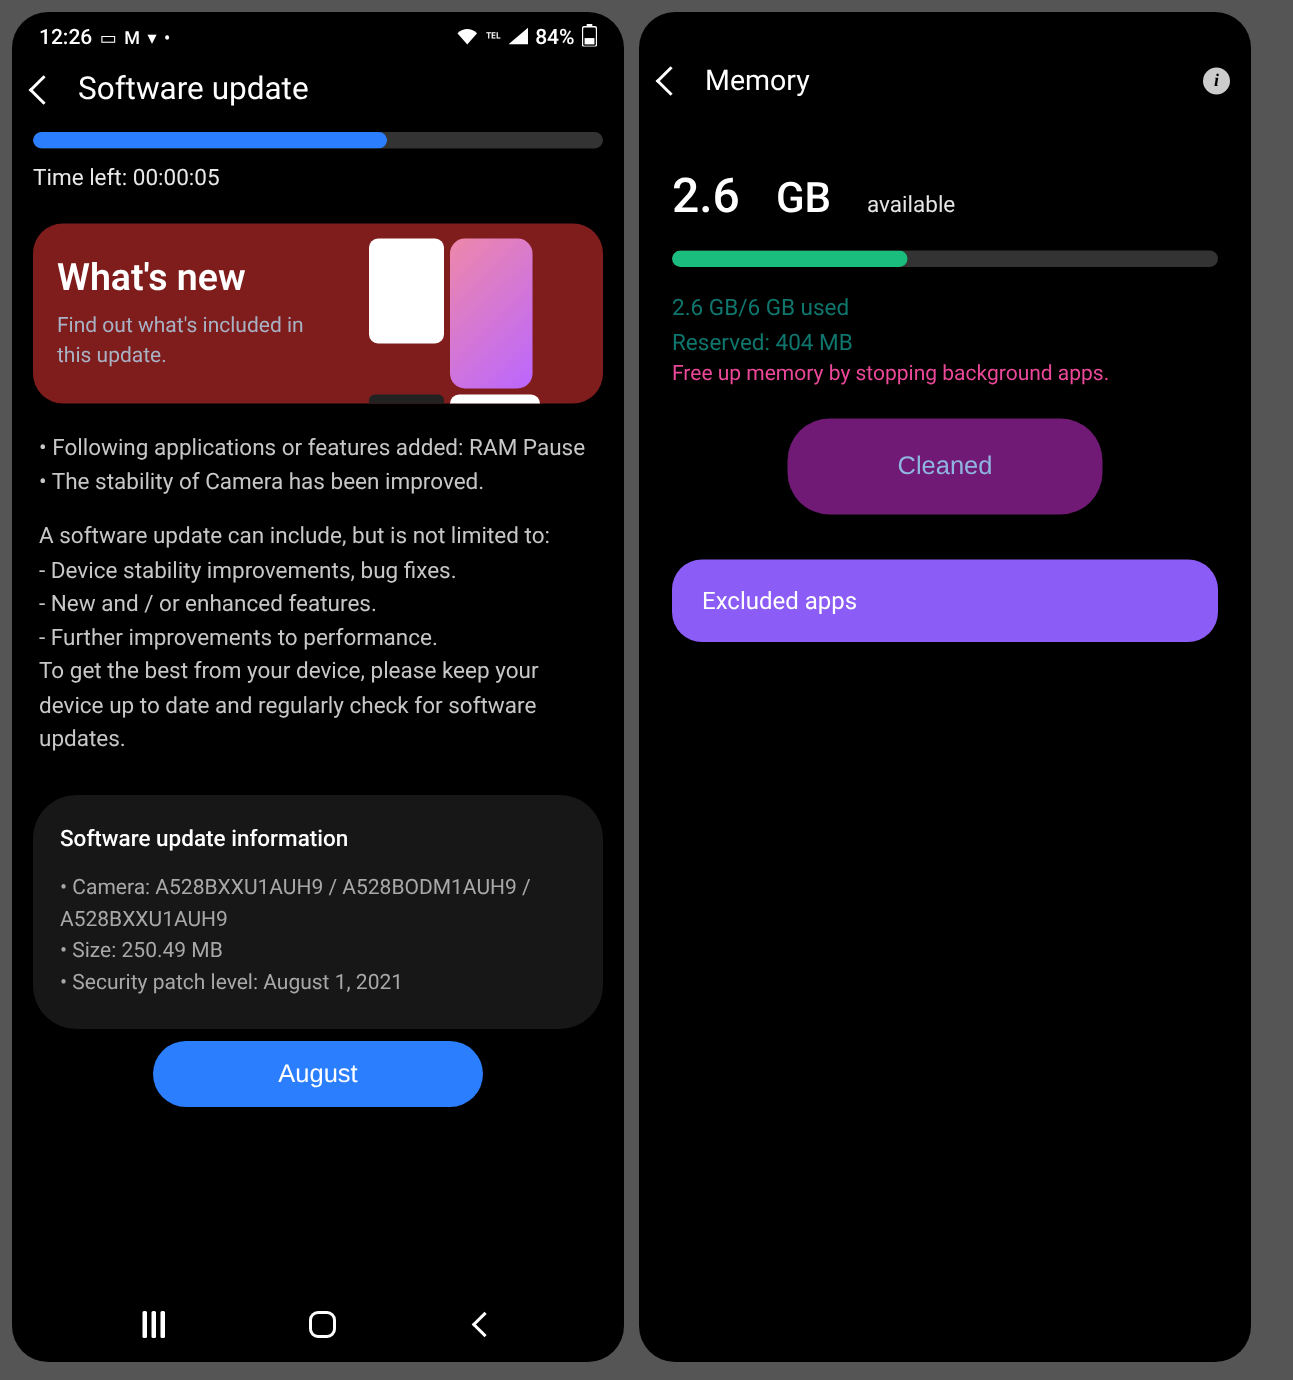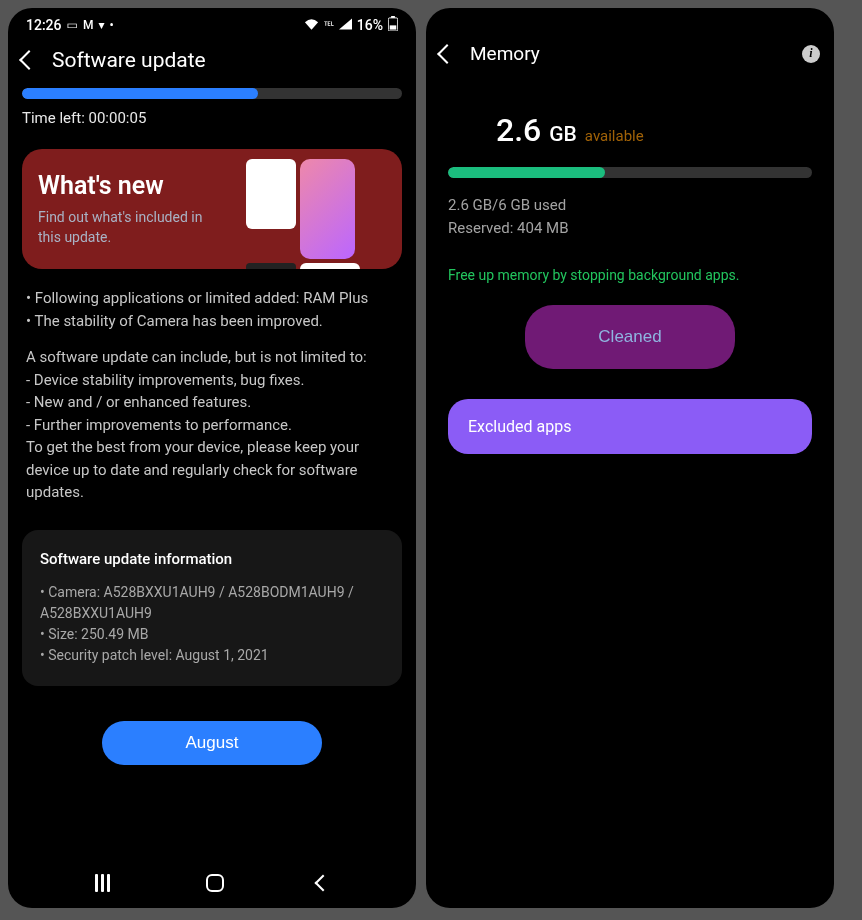--- a/index.html
+++ b/index.html
@@ -91,23 +91,23 @@
 }
 .d1 { width: 50px; height: 70px; }
 .d2 { width: 55px; height: 100px; background: linear-gradient(135deg,#e8a,#b6f); border-radius: 10px; }
 .d3 { width: 50px; height: 45px; background:#222; border-radius:4px; display:flex;align-items:center;justify-content:center;}
 .d3::after{content:"";width:30px;height:30px;background:#ca8;border-radius:3px;}
 .d4 { width: 60px; height: 40px; }
 .changelog { color: #c7c7c7; font-size: 15px; line-height: 1.5; padding: 10px 4px 26px; }
 .changelog p { margin-bottom: 0; }
 .info-card {
   background: #171717;
-  border-radius: 16px;
+  border-radius: 29px;
   padding: 20px 18px;
-  margin-bottom: 35px;
+  margin-bottom: 8px;
 }
 .info-card-title { font-size: 15px; font-weight: 500; margin-bottom: 14px; color: #fff;}
 .info-card-body { font-size: 14px; color: #a8a8a8; line-height: 1.5; }
 .pill-button {
   display: block;
   margin: 0 auto 10px;
   width: 220px;
   padding: 12px 0;
   border-radius: 28px;
   text-align: center;
@@ -127,25 +127,25 @@
 .nav-recents span{width:3px;height:18px;background:#fff;border-radius:1px;}
 .nav-home { width: 18px; height: 18px; border: 2px solid #fff; border-radius: 6px; }
 .nav-back {
   width: 12px; height: 12px;
   border-left: 2px solid #fff;
   border-bottom: 2px solid #fff;
   transform: rotate(45deg);
 }
 
 .memory-content { padding: 30px 22px 0; }
-.memory-headline { font-size: 32px; font-weight: 500; display: flex; align-items:baseline; gap: 8px; margin-bottom: 18px; margin-left: 48px;}
-.memory-headline .unit { font-size: 21px; }
-.memory-headline .avail { font-size: 15px; color: #a16207; font-weight:400;}
-.memory-details { font-size: 15px; color: #a3a3a3; line-height: 1.55; margin-bottom: 26px; }
-.memory-tip { font-size: 14px; color: #22c55e; margin-bottom: 22px; }
+.memory-headline { font-size: 32px; font-weight: 500; display: flex; align-items:baseline; gap: 24px; margin-bottom: 18px;}
+.memory-headline .unit { font-size: 28px; }
+.memory-headline .avail { font-size: 15px; color: #e5e5e5; font-weight:400;}
+.memory-details { font-size: 15px; color: #0f766e; line-height: 1.55; }
+.memory-tip { font-size: 14px; color: #ec4899; margin-bottom: 22px; }
 .excluded-row {
   background: #8b5cf6;
   border-radius: 20px;
   padding: 18px 20px;
   font-size: 16px;
   margin-top: 30px;
 }
 </style>
 </head>
 <body>
@@ -164,21 +164,21 @@
         <svg width="15" height="12" viewBox="0 0 16 12">
             <path d="M8 12 L1 4 Q8 -2 15 4 Z" fill="#fff"></path>
           </svg>
       </span>
       <span class="status-icon">℡</span>
       <span class="status-icon">
         <svg width="13" height="12" viewBox="0 0 14 12">
             <path d="M0 12 L14 12 L14 0 Z" fill="#fff"></path>
           </svg>
       </span>
-      <span>16%</span>
+      <span>84%</span>
       <span class="status-icon">
         <svg width="10" height="15" viewBox="0 0 10 16">
             <rect x="3" y="0" width="4" height="2" fill="#fff"></rect>
             <rect x="0" y="2" width="10" height="14" rx="1.5" fill="none" stroke="#fff" stroke-width="1"></rect>
             <rect x="1.5" y="10" width="7" height="4.5" fill="#fff"></rect>
           </svg>
       </span>
     </div>
   </div>
 
@@ -198,21 +198,21 @@
       <div class="whats-new-sub">Find out what's included in this update.</div>
       <div class="devices-graphic">
         <div class="device-mock d1"></div>
         <div class="device-mock d2"></div>
         <div class="device-mock d3"></div>
         <div class="device-mock d4"></div>
       </div>
     </div>
 
     <div class="changelog">
-      <p>• Following applications or limited added: RAM Plus</p>
+      <p>• Following applications or features added: RAM Pause</p>
       <p>• The stability of Camera has been improved.</p>
       <p style="height:14px"></p>
       <p>A software update can include, but is not limited to:</p>
       <p> - Device stability improvements, bug fixes.</p>
       <p> - New and / or enhanced features.</p>
       <p> - Further improvements to performance.</p>
       <p>To get the best from your device, please keep your device up to date and regularly check for software updates.</p>
     </div>
 
     <div class="info-card">

